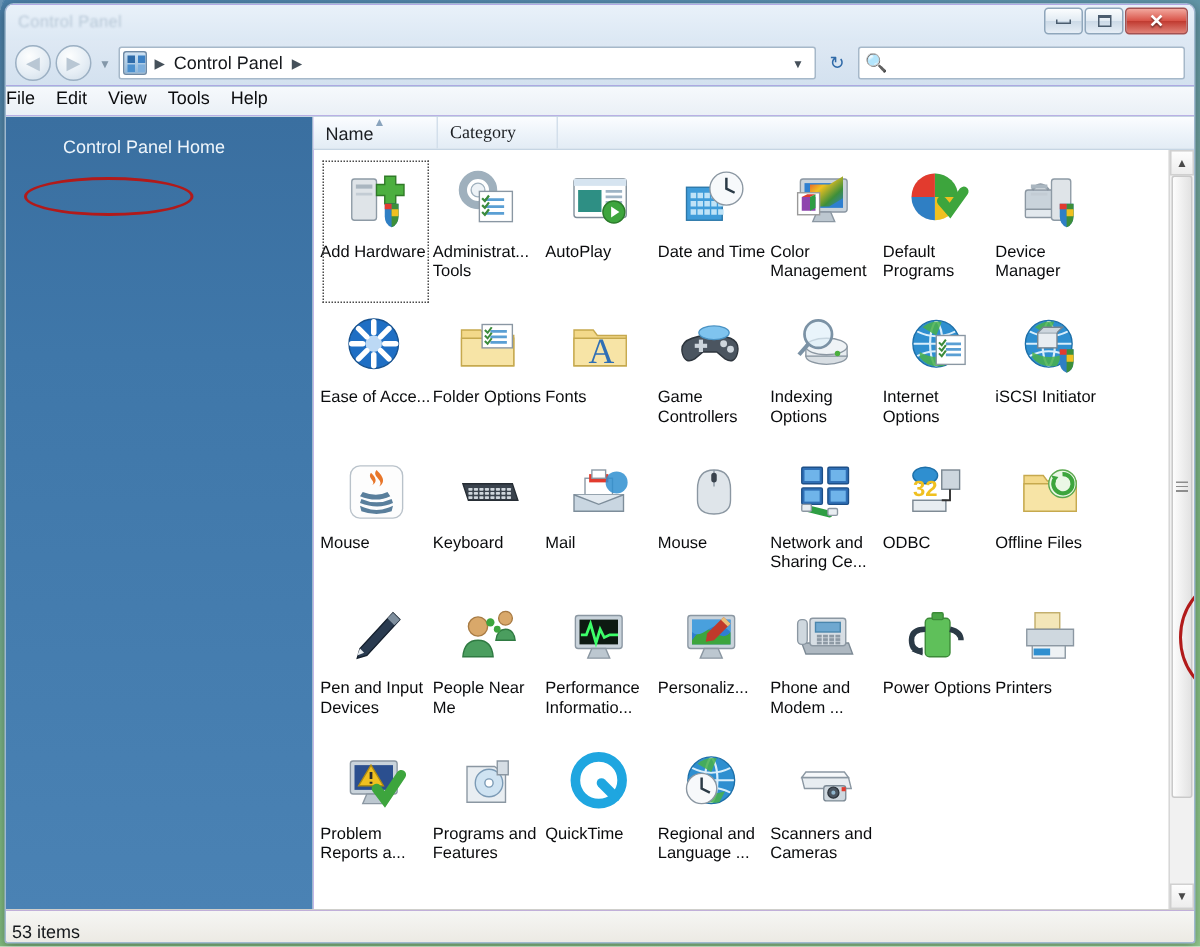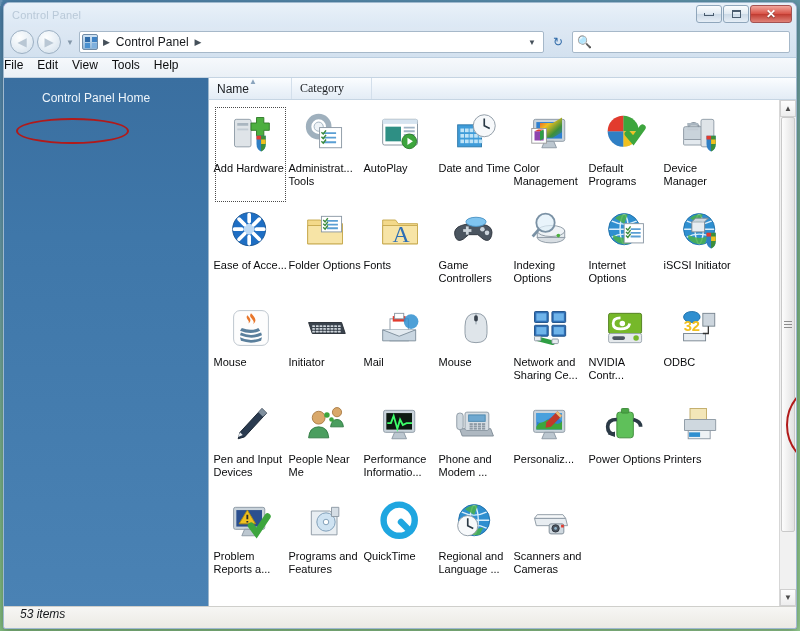--- a/index.html
+++ b/index.html
@@ -246,21 +246,21 @@
     display: flex; align-items: center; justify-content: center;
   }
   .sb-grip { width: 8px; height: 7px;
     background: repeating-linear-gradient(180deg,#8d8d8d 0 1px, transparent 1px 3px); }
 
   
   .statusbar {
     height: 22px; flex: 0 0 22px;
     background: linear-gradient(180deg,#f6f6f4 0%,#eceae4 100%);
     border-top: 1px solid #cfcfcb;
-    display: flex; align-items: flex-start; padding-left: 16px; font-style: italic;
+    display: flex; align-items: flex-end; padding-left: 4px;
   }
   .status-text { font-size: 12px; color: #15181c; }
 </style>
 </head>
 <body>
 
 <div class="wallpaper-streaks"></div>
 
 <div class="window">
 
@@ -591,21 +591,21 @@
                   <rect x="13" y="27" width="3" height="2" rx=".5"></rect>
                   <rect x="17" y="27" width="3" height="2" rx=".5"></rect>
                   <rect x="21" y="27" width="3" height="2" rx=".5"></rect>
                   <rect x="25" y="27" width="3" height="2" rx=".5"></rect>
                   <rect x="29" y="27" width="3" height="2" rx=".5"></rect>
                   <rect x="33" y="27" width="3" height="2" rx=".5"></rect>
                   <rect x="37" y="27" width="3" height="2" rx=".5"></rect>
                 </g>
               </svg>
             </div>
-            <div class="cp-label">Initiator</div>
+            <div class="cp-label">Keyboard</div>
           </div>
           <div class="cp-item">
             <div class="cp-icon">
               <svg width="44" height="44" viewBox="0 0 48 48">
                 <rect x="12" y="14" width="20" height="24" fill="#fff" stroke="#8a97a3"></rect>
                 <rect x="15" y="11" width="14" height="6" fill="#e23b2e"></rect>
                 <rect x="17" y="8" width="10" height="6" fill="#fff" stroke="#8a97a3"></rect>
                 <path d="M4 26h36v12H4z" fill="#c9d6e1" stroke="#7d8d9a"></path>
                 <path d="M4 26l18 7 18-7" fill="#e3eaf0" stroke="#7d8d9a"></path>
                 <circle cx="35" cy="17" r="8" fill="#2f8fd0" opacity=".85"></circle>
@@ -637,41 +637,40 @@
                 <path d="M10 36l16 4" stroke="#2f9e44" stroke-width="5" stroke-linecap="round"></path>
                 <rect x="6" y="33" width="7" height="5" rx="1" fill="#e8edf1" stroke="#8b97a2"></rect>
                 <rect x="25" y="36" width="7" height="5" rx="1" fill="#e8edf1" stroke="#8b97a2"></rect>
               </svg>
             </div>
             <div class="cp-label">Network and Sharing Ce...</div>
           </div>
           <div class="cp-item">
             <div class="cp-icon">
               <svg width="44" height="44" viewBox="0 0 48 48">
-                <rect x="5" y="8" width="36" height="22" rx="2" fill="#76b82a" stroke="#4f7d1c"></rect>
-                <path d="M18 13q-8 0-8 6t8 6q9 0 10-6" fill="none" stroke="#fff" stroke-width="3"></path>
-                <circle cx="20" cy="19" r="3" fill="#fff"></circle>
-                <rect x="5" y="30" width="36" height="10" rx="2" fill="#e5e9ec" stroke="#9aa5ae"></rect>
-                <rect x="9" y="33" width="14" height="4" rx="2" fill="#4b5560"></rect>
-                <circle cx="35" cy="35" r="3" fill="#76b82a"></circle>
-              </svg>
-            </div>
-            <div class="cp-label">NVIDIA Contr...</div>
-          </div>
-          <div class="cp-item">
-            <div class="cp-icon">
-              <svg width="44" height="44" viewBox="0 0 48 48">
                 <ellipse cx="14" cy="12" rx="9" ry="6" fill="#2f8fd0" stroke="#1d6fa8"></ellipse>
                 <text x="14" y="27" font-size="16" font-weight="bold" fill="#f0c020" text-anchor="middle" font-family="sans-serif">32</text>
                 <rect x="26" y="8" width="13" height="14" fill="#cdd6de" stroke="#77848f"></rect>
                 <rect x="5" y="30" width="24" height="8" fill="#e8edf1" stroke="#77848f"></rect>
                 <path d="M32 22v8h-6" stroke="#333" fill="none" stroke-width="1.4"></path>
               </svg>
             </div>
             <div class="cp-label">ODBC</div>
+          </div>
+          <div class="cp-item">
+            <div class="cp-icon">
+              <svg width="44" height="44" viewBox="0 0 48 48">
+                <path d="M4 12h14l3 4h21v22H4z" fill="#f3d98a" stroke="#c6a94e"></path>
+                <path d="M4 18h38v20H4z" fill="#f7e4a6" stroke="#c6a94e"></path>
+                <circle cx="32" cy="18" r="10" fill="#eaf7e5" stroke="#5ba84e"></circle>
+                <path d="M32 11a7 7 0 1 1-6 4" fill="none" stroke="#3da53d" stroke-width="3"></path>
+                <path d="M24 12l5 1-3 4z" fill="#3da53d"></path>
+              </svg>
+            </div>
+            <div class="cp-label">Offline Files</div>
           </div>
           <div class="cp-item">
             <div class="cp-icon">
               <svg width="44" height="44" viewBox="0 0 48 48">
                 <path d="M36 6l5 5-24 26-7 2 2-7z" fill="#2a3b50" stroke="#16212e"></path>
                 <path d="M36 6l5 5-4 4-5-5z" fill="#7f8f9e"></path>
                 <path d="M12 32l-2 5 5-2z" fill="#e8edf1"></path>
               </svg>
             </div>
             <div class="cp-label">Pen and Input Devices</div>
@@ -692,20 +691,34 @@
           <div class="cp-item">
             <div class="cp-icon">
               <svg width="44" height="44" viewBox="0 0 48 48">
                 <rect x="5" y="8" width="34" height="24" rx="2" fill="#c9d3db" stroke="#8b97a2"></rect>
                 <rect x="8" y="11" width="28" height="18" fill="#0d1a12"></rect>
                 <path d="M17 32 h10 l3 7 h-16z" fill="#bcc7d0" stroke="#8b97a2"></path>
                 <path d="M9 22l4 0 3-8 4 14 3-10 3 6 4-2 6 0" stroke="#3dff6a" stroke-width="2" fill="none"></path>
               </svg>
             </div>
             <div class="cp-label">Performance Informatio...</div>
+          </div>
+          <div class="cp-item">
+            <div class="cp-icon">
+              <svg width="44" height="44" viewBox="0 0 48 48">
+                <rect x="5" y="8" width="34" height="24" rx="2" fill="#c9d3db" stroke="#8b97a2"></rect>
+                <rect x="8" y="11" width="28" height="18" fill="#2e7fd0"></rect>
+                <path d="M17 32 h10 l3 7 h-16z" fill="#bcc7d0" stroke="#8b97a2"></path>
+                <path d="M8 26q8-12 16-6t12 0v9H8z" fill="#3da53d"></path>
+                <path d="M8 11h28v9q-8-8-16-2T8 20z" fill="#49a0dd"></path>
+                <path d="M31 9l5 5-12 12-6 1 1-6z" fill="#c0392b"></path>
+                <path d="M31 9l5 5-2 2-5-5z" fill="#e8c07a"></path>
+              </svg>
+            </div>
+            <div class="cp-label">Personaliz...</div>
           </div>
           <div class="cp-item">
             <div class="cp-icon">
               <svg width="44" height="44" viewBox="0 0 48 48">
                 <path d="M6 28h34l3 8H9z" fill="#aeb8c1" stroke="#7d8a95"></path>
                 <rect x="12" y="10" width="26" height="20" rx="2" fill="#d7dee4" stroke="#8b97a2"></rect>
                 <rect x="16" y="13" width="18" height="7" fill="#6fa8d0" stroke="#4a86ad"></rect>
                 <g fill="#8d99a4">
                   <rect x="17" y="22" width="3.5" height="2"></rect>
                   <rect x="21.5" y="22" width="3.5" height="2"></rect>
@@ -721,34 +734,20 @@
                   <rect x="30.5" y="27" width="3.5" height="2"></rect>
                 </g>
                 <rect x="3" y="11" width="7" height="18" rx="3" fill="#cfd8df" stroke="#8b97a2"></rect>
               </svg>
             </div>
             <div class="cp-label">Phone and Modem ...</div>
           </div>
           <div class="cp-item">
             <div class="cp-icon">
               <svg width="44" height="44" viewBox="0 0 48 48">
-                <rect x="5" y="8" width="34" height="24" rx="2" fill="#c9d3db" stroke="#8b97a2"></rect>
-                <rect x="8" y="11" width="28" height="18" fill="#2e7fd0"></rect>
-                <path d="M17 32 h10 l3 7 h-16z" fill="#bcc7d0" stroke="#8b97a2"></path>
-                <path d="M8 26q8-12 16-6t12 0v9H8z" fill="#3da53d"></path>
-                <path d="M8 11h28v9q-8-8-16-2T8 20z" fill="#49a0dd"></path>
-                <path d="M31 9l5 5-12 12-6 1 1-6z" fill="#c0392b"></path>
-                <path d="M31 9l5 5-2 2-5-5z" fill="#e8c07a"></path>
-              </svg>
-            </div>
-            <div class="cp-label">Personaliz...</div>
-          </div>
-          <div class="cp-item">
-            <div class="cp-icon">
-              <svg width="44" height="44" viewBox="0 0 48 48">
                 <rect x="14" y="10" width="18" height="28" rx="3" fill="#5fc05a" stroke="#3c8a38"></rect>
                 <rect x="19" y="6" width="8" height="5" rx="1" fill="#4aa546" stroke="#3c8a38"></rect>
                 <path d="M14 18q-10 0-10 8t8 8" fill="none" stroke="#2b3a46" stroke-width="4"></path>
                 <path d="M12 31l-8 3 8 3z" fill="#2b3a46"></path>
                 <path d="M32 18q8 2 8 8" fill="none" stroke="#2b3a46" stroke-width="4"></path>
               </svg>
             </div>
             <div class="cp-label">Power Options</div>
           </div>
           <div class="cp-item">

